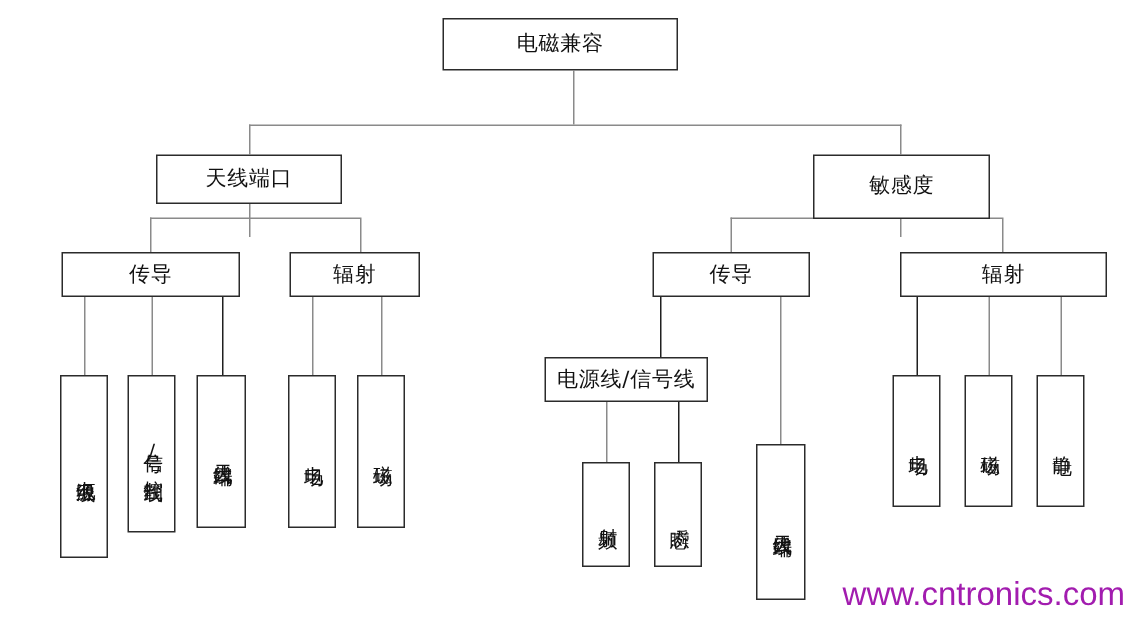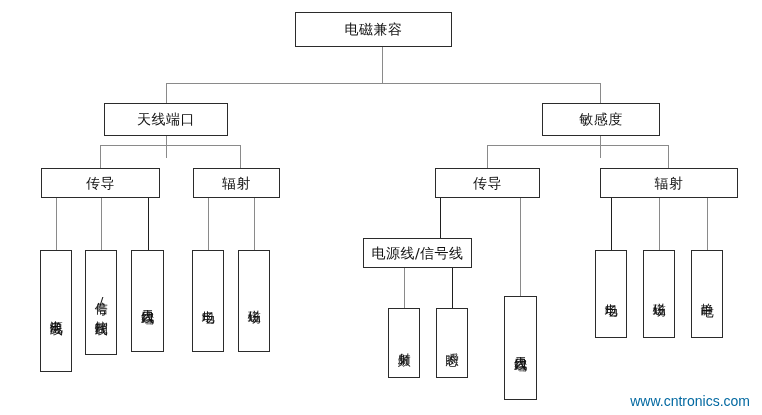--- a/index.html
+++ b/index.html
@@ -48,22 +48,22 @@
   }
   .line.dark {
     background: #1f1f1f;
   }
   .line.h { height: 1px; }
   .line.v { width: 1px; }
   #watermark {
     position: absolute;
     right: 12px;
     bottom: 6px;
-    color: #0369a1;
-    font-size: 14px;
+    color: #a21caf;
+    font-size: 22px;
     font-family: "Liberation Sans", sans-serif;
     letter-spacing: 0px;
     z-index: 5;
     user-select: none;
   }
 </style>
 </head>
 <body>
 
 <div id="canvas">
@@ -100,21 +100,21 @@
   <div class="line v dark" style="left:452px; top:268px; height:40px;"></div>
 
   <div class="line v dark" style="left:611px; top:196px; height:54px;"></div>
   <div class="line v" style="left:659px; top:196px; height:54px;"></div>
   <div class="line v" style="left:707px; top:196px; height:54px;"></div>
 
   <div class="node h" style="left:295px; top:12px; width:157px; height:35px;">电磁兼容</div>
 
   <div class="node h" style="left:104px; top:103px; width:124px; height:33px;">天线端口</div>
 
-  <div class="node h" style="left:542px; top:103px; width:118px; height:33px;">敏感度</div>
+  <div class="node h" style="left:542px; top:103px; width:118px; height:43px;">敏感度</div>
 
   <div class="node h" style="left:41px; top:168px; width:119px; height:30px;">传导</div>
 
   <div class="node h" style="left:193px; top:168px; width:87px; height:30px;">辐射</div>
 
   <div class="node h" style="left:435px; top:168px; width:105px; height:30px;">传导</div>
 
   <div class="node h" style="left:600px; top:168px; width:138px; height:30px;">辐射</div>
 
   <div class="node v" style="left:40px; top:250px; width:32px; height:122px;">电源线</div>

